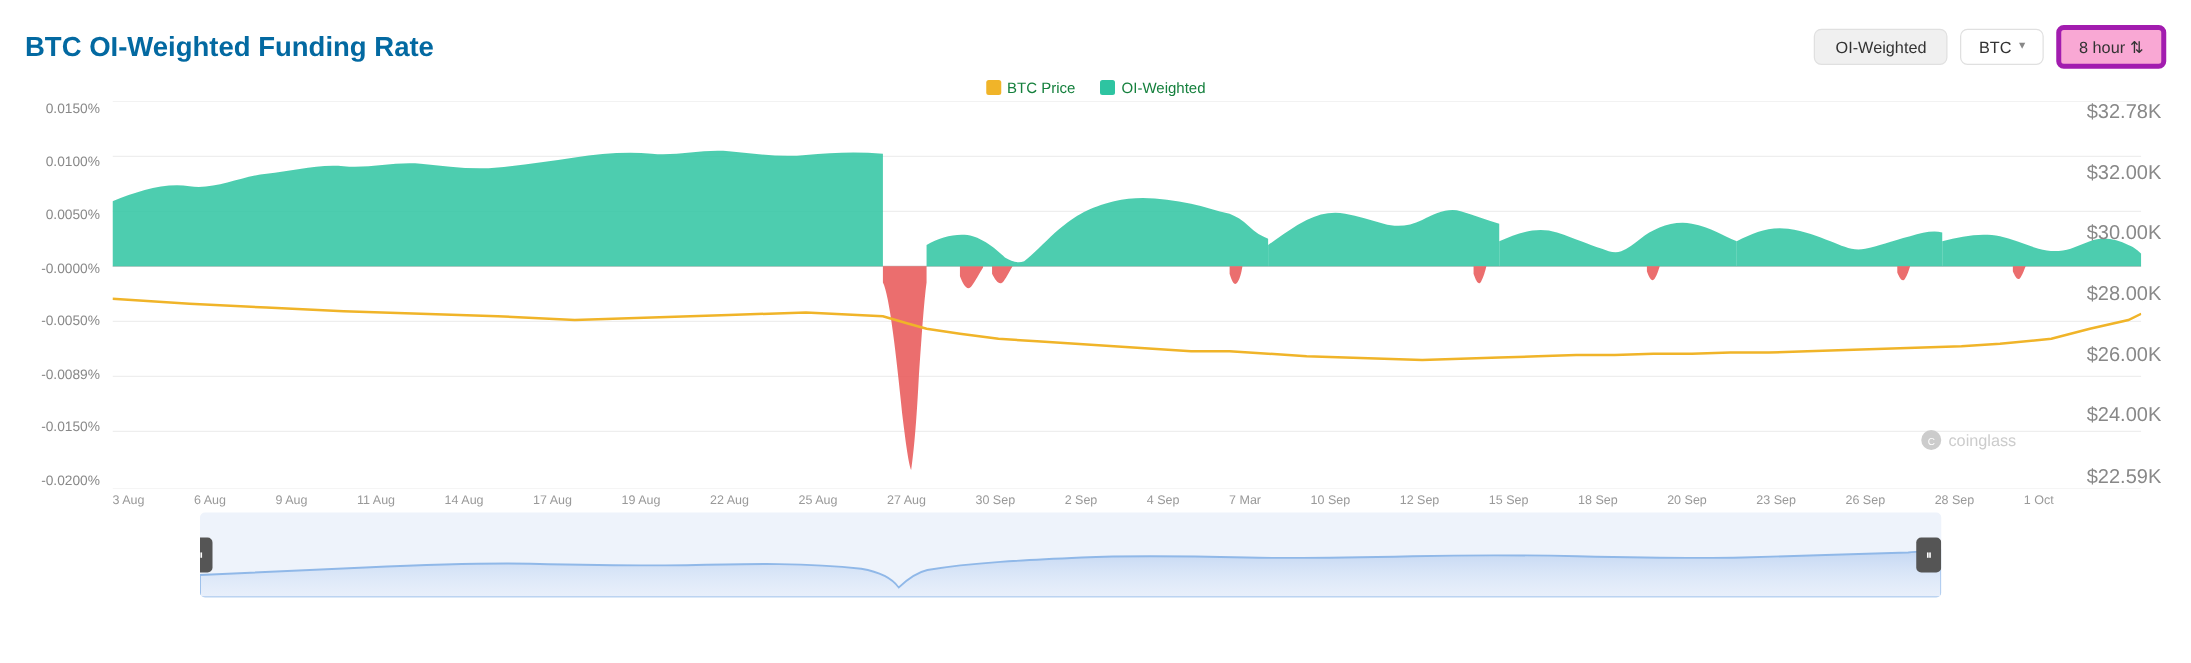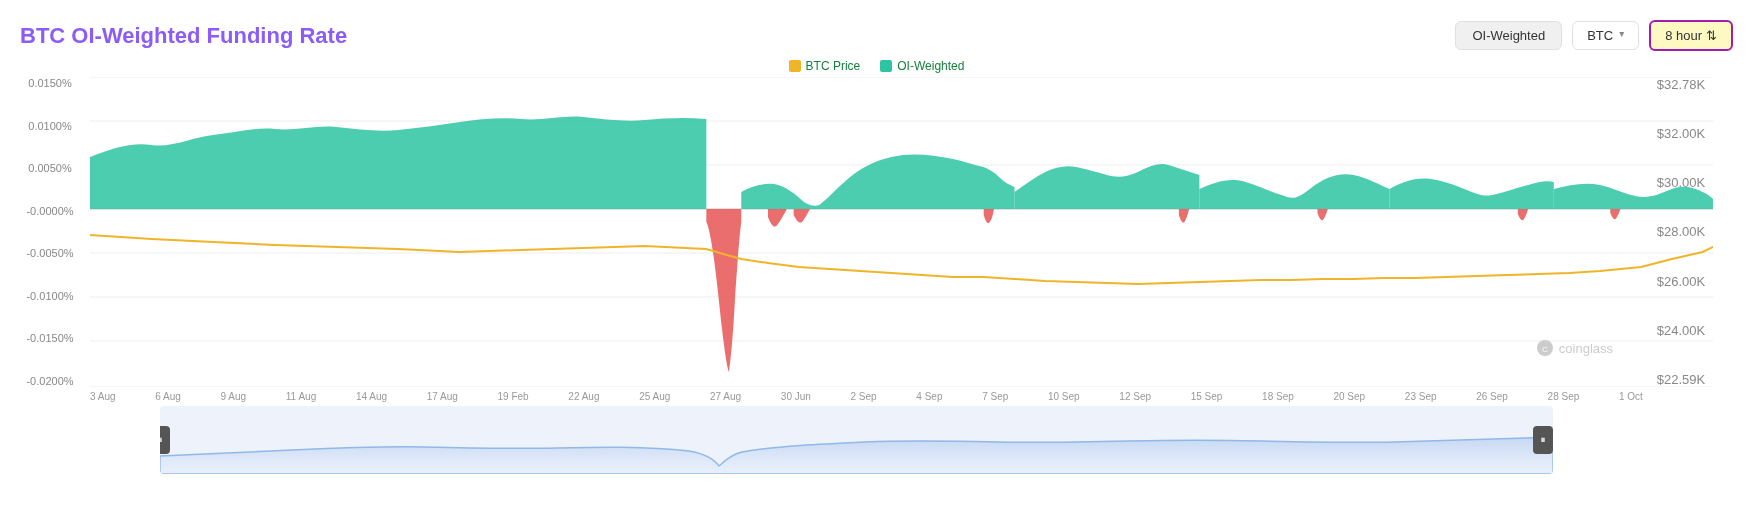--- a/index.html
+++ b/index.html
@@ -19,21 +19,21 @@
     }
     .header {
       display: flex;
       align-items: center;
       justify-content: space-between;
       margin-bottom: 8px;
     }
     .title {
       font-size: 22px;
       font-weight: 600;
-      color: #8b5cf6;
+      color: #0369a1;
     }
     .controls {
       display: flex;
       align-items: center;
       gap: 10px;
     }
     .toggle-btn {
       padding: 6px 16px;
       border-radius: 6px;
       border: 1px solid #e0e0e0;
@@ -58,22 +58,22 @@
       align-items: flex-start;
       gap: 6px;
     }
     .dropdown-btn .arrow {
       font-size: 10px;
       color: #888;
     }
     .interval-btn {
       padding: 6px 14px;
       border-radius: 6px;
-      border: 2px solid #a21caf;
-      background: #fef9c3;
+      border: 4px solid #a21caf;
+      background: #f9a8d4;
       font-size: 13px;
       color: #333;
       cursor: pointer;
       display: flex;
       align-items: center;
       gap: 4px;
     }
     .legend {
       display: flex;
       justify-content: center;
@@ -105,37 +105,37 @@
     }
     .y-axis-left {
       position: absolute;
       left: 0;
       top: 0;
       width: 68px;
       height: 100%;
       display: flex;
       flex-direction: column;
       justify-content: space-between;
-      align-items: center;
+      align-items: flex-end;
       padding-right: 8px;
       font-size: 11px;
       color: #888;
     }
     .y-axis-right {
       position: absolute;
-      right: 16px;
+      right: 4px;
       top: 0;
       width: 80px;
       height: 100%;
       display: flex;
       flex-direction: column;
       justify-content: space-between;
-      align-items: center;
+      align-items: flex-end;
       padding-left: 8px;
-      font-size: 13px;
+      font-size: 16px;
       color: #888;
     }
     .x-axis {
       display: flex;
       justify-content: space-between;
       padding: 4px 0 0 70px;
       padding-right: 90px;
       font-size: 10px;
       color: #999;
       margin-bottom: 4px;
@@ -210,21 +210,21 @@
   </div>
 
   <div class="chart-area">
 
     <div class="y-axis-left">
       <span>0.0150%</span>
       <span>0.0100%</span>
       <span>0.0050%</span>
       <span>-0.0000%</span>
       <span>-0.0050%</span>
-      <span>-0.0100%</span>
+      <span>-0.0089%</span>
       <span>-0.0150%</span>
       <span>-0.0200%</span>
     </div>
 
     <div class="chart-wrapper">
       <svg width="100%" height="100%" viewBox="0 0 1580 310" preserveAspectRatio="none">
 
         <line x1="0" y1="0" x2="1580" y2="0" stroke="#eee" stroke-width="1"></line>
         <line x1="0" y1="44" x2="1580" y2="44" stroke="#eee" stroke-width="1"></line>
         <line x1="0" y1="88" x2="1580" y2="88" stroke="#eee" stroke-width="1"></line>
@@ -334,28 +334,28 @@
     </div>
   </div>
 
   <div class="x-axis">
     <span>3 Aug</span>
     <span>6 Aug</span>
     <span>9 Aug</span>
     <span>11 Aug</span>
     <span>14 Aug</span>
     <span>17 Aug</span>
-    <span>19 Feb</span>
+    <span>19 Aug</span>
     <span>22 Aug</span>
     <span>25 Aug</span>
     <span>27 Aug</span>
-    <span>30 Jun</span>
+    <span>30 Sep</span>
     <span>2 Sep</span>
     <span>4 Sep</span>
-    <span>7 Sep</span>
+    <span>7 Mar</span>
     <span>10 Sep</span>
     <span>12 Sep</span>
     <span>15 Sep</span>
     <span>18 Sep</span>
     <span>20 Sep</span>
     <span>23 Sep</span>
     <span>26 Sep</span>
     <span>28 Sep</span>
     <span>1 Oct</span>
   </div>

